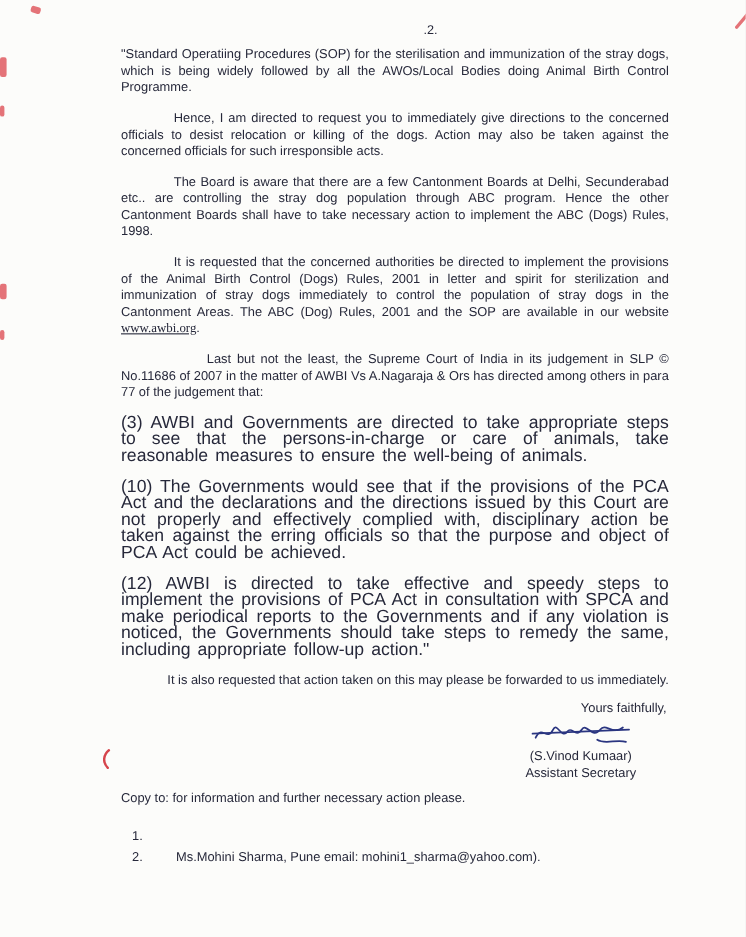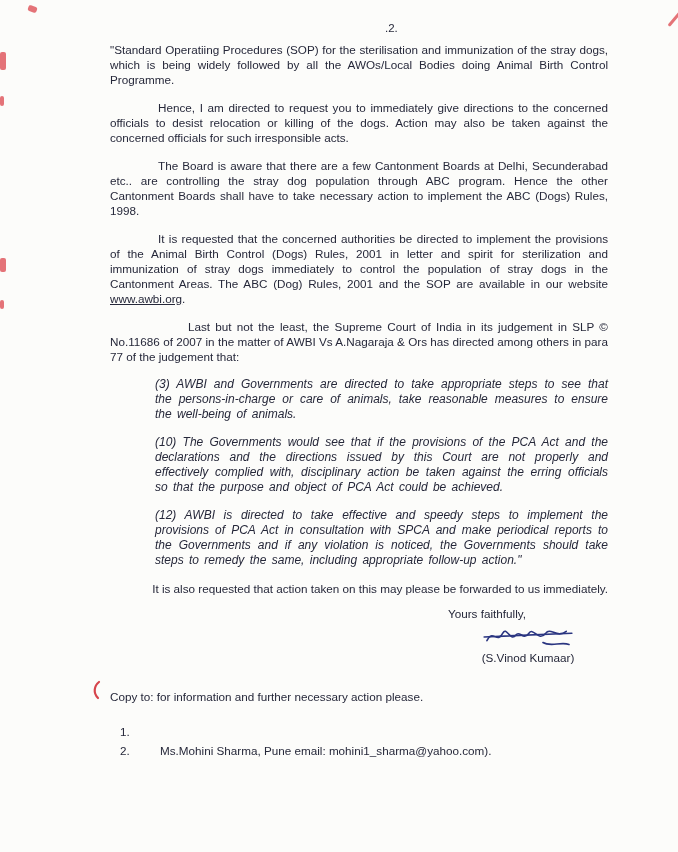--- a/index.html
+++ b/index.html
@@ -23,31 +23,31 @@
     position:absolute;top:22px;left:385px;
     font-size:11.5px;color:var(--ink);
   }
   .body{
     position:absolute;left:110px;top:42px;width:498px;
     font-size:11.7px;line-height:15px;text-align:justify;
   }
   .p{margin:0 0 13px 0;}
   .indent{text-indent:48px;}
   .indent-lg{text-indent:78px;}
-  .link{color:var(--ink);text-decoration:underline;cursor:pointer;}
-  .quotes{margin-left:45px;font-style:italic;word-spacing:2px;font-size:12px;}
+  .link{color:var(--ink);text-decoration:underline;cursor:pointer;font-family:Liberation Serif, serif;}
+  .quotes{word-spacing:2px;font-size:16px;}
   .q{margin:0 0 13px 0;text-align:justify;}
   .closing{white-space:nowrap;text-align:right;text-indent:0;margin:2px 0 10px 0;}
   .sig-block{
     width:160px;margin-left:auto;margin-right:0;
     text-align:center;font-size:11.7px;line-height:15px;
   }
-  .sig-block .salutation{text-align:left;padding-right:2px;}
+  .sig-block .salutation{text-align:right;padding-right:2px;}
   .signature{display:block;margin:1px auto 0 auto;}
-  .copy-label{margin:24px 0 0 0;text-align:left;font-size:11.7px;}
+  .copy-label{margin:8px 0 0 0;text-align:left;font-size:11.7px;}
   .copy-list{margin-top:20px;}
   .copy-item{display:flex;margin:0 0 4px 10px;text-align:left;line-height:15px;}
   .copy-item .num{width:40px;flex:0 0 40px;}
   
   .mark{position:absolute;background:var(--mark);opacity:.85;border-radius:2px;}
   .mark-tl{left:28px;top:6px;width:9px;height:6px;transform:rotate(18deg);}
   .mark-l1{left:0;top:52px;width:6px;height:18px;}
   .mark-l2{left:0;top:96px;width:4px;height:10px;}
   .mark-l3{left:0;top:258px;width:6px;height:14px;}
   .mark-l4{left:0;top:300px;width:4px;height:9px;}
@@ -95,20 +95,21 @@
     <div class="sig-block">
       <div class="salutation">Yours faithfully,</div>
       <svg class="signature" width="96" height="28" viewBox="0 0 100 30">
         <g fill="none" stroke="#2a3580" stroke-width="1.7" stroke-linecap="round">
           <path d="M6 20 C 12 7, 17 24, 23 12 C 27 4, 31 22, 37 14 C 41 8, 45 21, 51 12 C 56 5, 61 22, 69 12 C 74 5, 81 18, 91 10"></path>
           <path d="M3 16 L 97 12"></path>
           <path d="M66 22 C 74 27, 85 21, 94 24"></path>
         </g>
       </svg>
       <div>(S.Vinod Kumaar)</div>
+      <div>Assistant Secretary</div>
     </div>
 
     <p class="copy-label">Copy to: for information and further necessary action please.</p>
 
     <div class="copy-list">
       <div class="copy-item">
         <span class="num">1.</span>
       </div>
       <div class="copy-item">
         <span class="num">2.</span>

